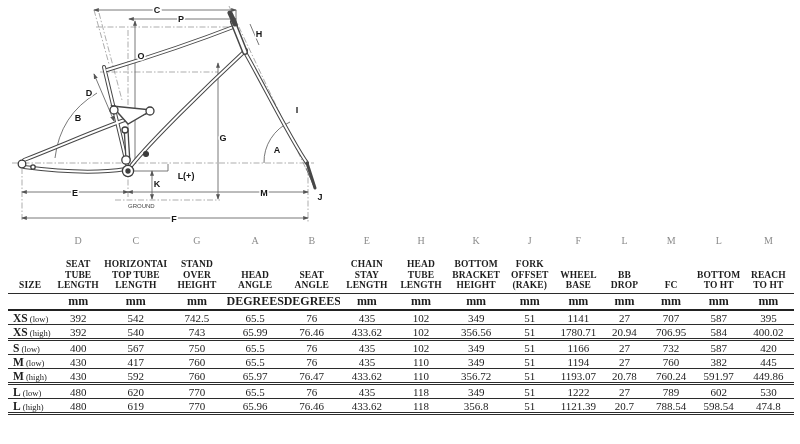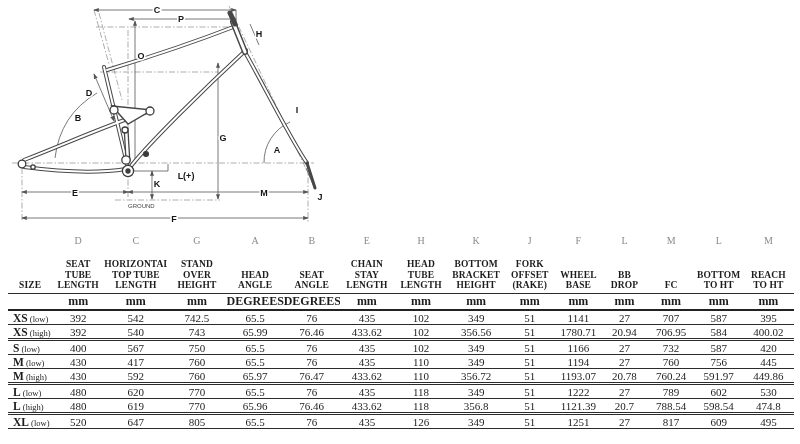--- a/index.html
+++ b/index.html
@@ -281,21 +281,21 @@
         <td>760</td>
         <td>65.5</td>
         <td>76</td>
         <td>435</td>
         <td>110</td>
         <td>349</td>
         <td>51</td>
         <td>1194</td>
         <td>27</td>
         <td>760</td>
-        <td>756</td>
+        <td>382</td>
         <td>445</td>
       </tr>
       <tr class="pair-end">
         <td class="size-cell"><b>M</b><span class="variant">&nbsp;(high)</span></td>
         <td>430</td>
         <td>592</td>
         <td>760</td>
         <td>65.97</td>
         <td>76.47</td>
         <td>433.62</td>
@@ -335,31 +335,14 @@
         <td>433.62</td>
         <td>118</td>
         <td>356.8</td>
         <td>51</td>
         <td>1121.39</td>
         <td>20.7</td>
         <td>788.54</td>
         <td>598.54</td>
         <td>474.8</td>
       </tr>
-      <tr>
-        <td class="size-cell"><b>XL</b><span class="variant">&nbsp;(low)</span></td>
-        <td>520</td>
-        <td>647</td>
-        <td>805</td>
-        <td>65.5</td>
-        <td>76</td>
-        <td>435</td>
-        <td>126</td>
-        <td>349</td>
-        <td>51</td>
-        <td>1251</td>
-        <td>27</td>
-        <td>817</td>
-        <td>609</td>
-        <td>495</td>
-      </tr>
     </tbody>
 </table>
 
 </body></html>

